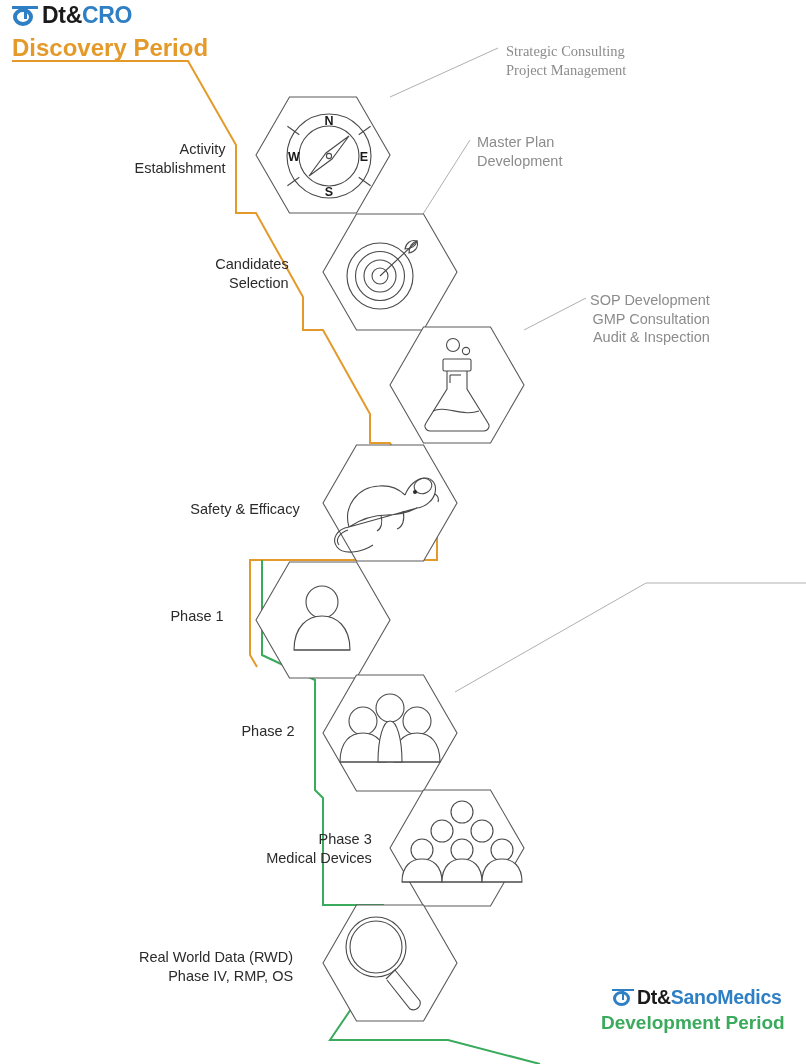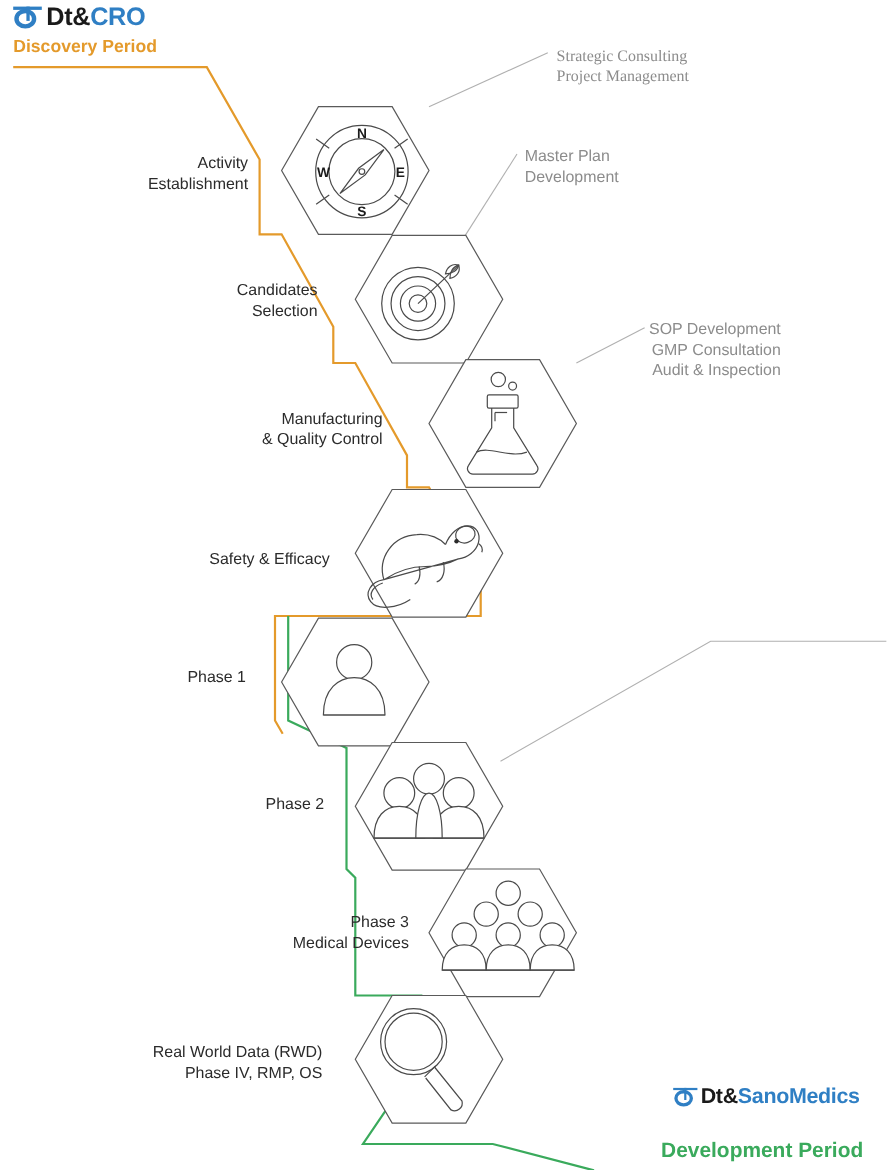--- a/index.html
+++ b/index.html
@@ -14,30 +14,30 @@
   #brand-top{left:12px;top:2px;}
   .brand-mark{display:inline-block;width:26px;height:26px;position:relative;flex:0 0 auto;}
   .brand-mark .ring{position:absolute;left:1px;top:5px;width:20px;height:18px;
       border:4px solid #2f7fc4;border-radius:50%;box-sizing:border-box;}
   .brand-mark .bar{position:absolute;left:0px;top:3px;width:26px;height:3px;background:#2f7fc4;}
   .brand-mark .stem{position:absolute;left:11.5px;top:3px;width:3px;height:13px;background:#2f7fc4;}
   .brand-txt{font-size:23px;font-weight:bold;letter-spacing:-.3px;}
   .brand-dark{color:#1a1a1a;}
   .brand-blue{color:#2f7fc4;}
 
-  #period-top{position:absolute;left:12px;top:34px;font-size:16px;font-weight:bold;color:#e49a2b;}
+  #period-top{position:absolute;left:12px;top:34px;font-size:24px;font-weight:bold;color:#e49a2b;}
 
   
   #brand-bottom{left:612px;top:986px;gap:3px;}
   #brand-bottom .brand-mark{width:22px;height:22px;}
   #brand-bottom .brand-mark .ring{left:1px;top:4px;width:17px;height:15px;border-width:3.4px;}
   #brand-bottom .brand-mark .bar{left:0;top:2px;width:22px;height:2.6px;}
   #brand-bottom .brand-mark .stem{left:9.7px;top:2px;width:2.6px;height:11px;}
   #brand-bottom .brand-txt{font-size:19.5px;}
-  #period-bottom{position:absolute;left:601px;top:1036px;font-size:19px;font-weight:bold;color:#3aaa5c;}
+  #period-bottom{position:absolute;left:601px;top:1012px;font-size:19px;font-weight:bold;color:#3aaa5c;}
 
   
   .stage-label{position:absolute;font-size:14.5px;line-height:19px;color:#2b2b2b;
                text-align:right;white-space:pre;}
   
   .note{position:absolute;font-size:14.5px;line-height:18.5px;color:#8c8c8c;
         white-space:pre;}
 </style>
 </head>
 <body>
@@ -189,22 +189,20 @@
     <span class="brand-dark">Dt&amp;</span><span class="brand-blue">SanoMedics</span>
   </span>
 </div>
 <div id="period-bottom">Development Period</div>
 
 <div class="layer" id="labels-layer">
     <div class="stage-label" style="left: 180px; top: 140px; transform: translateX(-50%);">Activity
 Establishment</div>
     <div class="stage-label" style="left: 252px; top: 255px; transform: translateX(-50%);">Candidates
 Selection</div>
-    <div class="stage-label" style="left: 293px; top: 372px; transform: translateX(-50%);">Manufacturing
-&amp; Quality Control</div>
     <div class="stage-label" style="left: 245px; top: 500px; transform: translateX(-50%);">Safety &amp; Efficacy</div>
     <div class="stage-label" style="left: 197px; top: 607px; transform: translateX(-50%);">Phase 1</div>
     <div class="stage-label" style="left: 268px; top: 722px; transform: translateX(-50%);">Phase 2</div>
     <div class="stage-label" style="left: 319px; top: 830px; transform: translateX(-50%);">Phase 3
 Medical Devices</div>
     <div class="stage-label" style="left: 216px; top: 948px; transform: translateX(-50%);">Real World Data (RWD)
 Phase IV, RMP, OS</div>
     <div class="note" style="left: 506px; top: 42px; font-family: Liberation Serif, serif;">Strategic Consulting
 Project Management</div>
     <div class="note" style="left: 477px; top: 133px;">Master Plan

